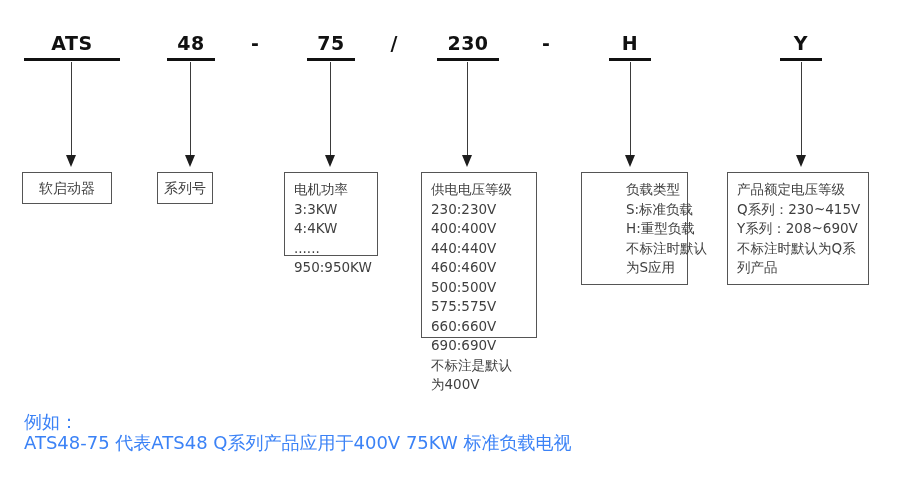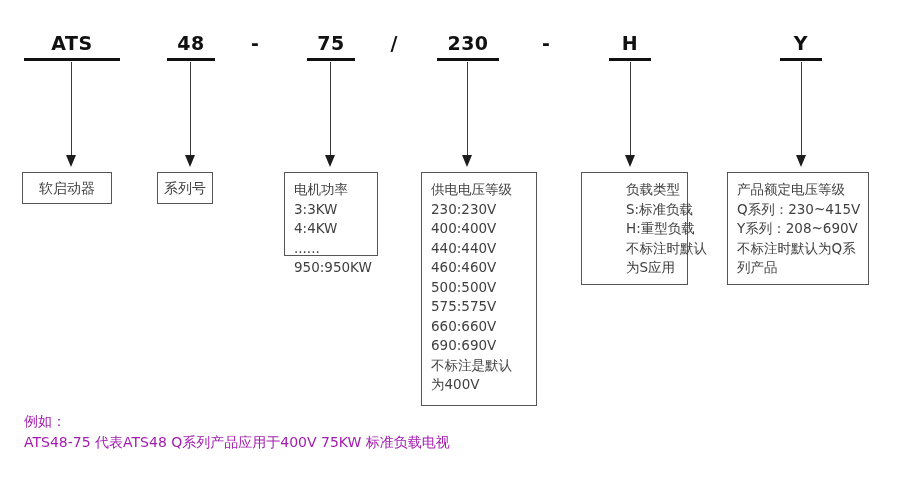--- a/index.html
+++ b/index.html
@@ -98,22 +98,22 @@
     justify-content: center;
   }
   .box.centered-single .line {
     font-size: 14px;
     line-height: 18px;
   }
 
   
   .note {
     position: absolute;
-    color: #a21caf;
-    font-size: 14px;
+    color: #3b82f6;
+    font-size: 18px;
     line-height: 21px;
     white-space: nowrap;
   }
   .note .line {
     display: block;
   }
 </style>
 </head>
 <body>
 
@@ -194,21 +194,21 @@
   </div>
 
   <div class="box" style="left:284px; top:172px; width:94px; height:84px;">
     <span class="line">电机功率</span>
     <span class="line">3:3KW</span>
     <span class="line">4:4KW</span>
     <span class="line">......</span>
     <span class="line">950:950KW</span>
   </div>
 
-  <div class="box" style="left:421px; top:172px; width:116px; height:234px;">
+  <div class="box" style="left:421px; top:172px; width:116px; height:166px;">
     <span class="line">供电电压等级</span>
     <span class="line">230:230V</span>
     <span class="line">400:400V</span>
     <span class="line">440:440V</span>
     <span class="line">460:460V</span>
     <span class="line">500:500V</span>
     <span class="line">575:575V</span>
     <span class="line">660:660V</span>
     <span class="line">690:690V</span>
     <span class="line">不标注是默认</span>

